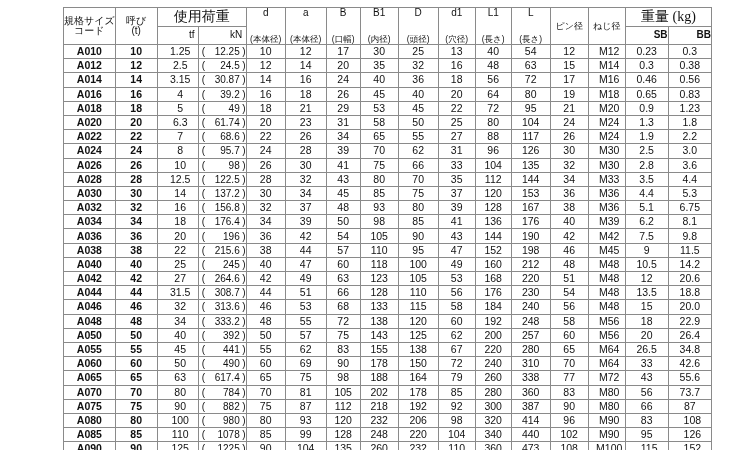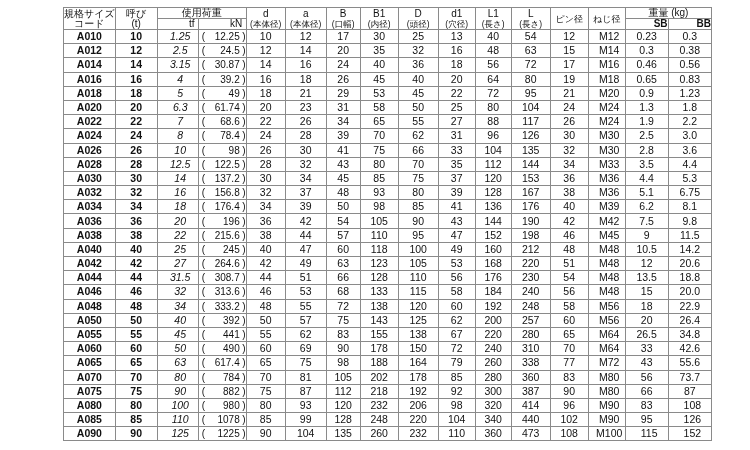--- a/index.html
+++ b/index.html
@@ -5,28 +5,28 @@
   html, body { margin: 0; padding: 0; background: #ffffff; }
   body { width: 750px; height: 450px; position: relative; overflow: hidden;
          font-family: "Liberation Sans", "DejaVu Sans", sans-serif; color: #111; }
   table.spec { position: absolute; left: 63px; top: 7px; border-collapse: collapse;
                border: 1.5px solid #333; table-layout: fixed; }
   table.spec th, table.spec td { border: 1px solid #8a8a8a; padding: 0; white-space: nowrap;
                overflow: hidden; }
   table.spec th { font-weight: normal; font-size: 9px; line-height: 10px; text-align: center;
                   vertical-align: middle; }
   table.spec th .main { font-size: 10px; display: block; line-height: 10px; }
-  table.spec th .sub { font-size: 8.5px; display: block; line-height: 10px; }
-  table.spec th.grp { height: 10px; font-size: 10px; }
+  table.spec th .sub { font-size: 8.5px; display: block; line-height: 10px; margin-top: 16px; }
+  table.spec th.grp { height: 10px; font-size: 14px; font-family: Liberation Serif, serif; }
   table.spec th.sm { height: 10px; font-size: 10px; padding-left: 28px; }
   table.spec th.bold { font-weight: bold; }
   table.spec tbody td { height: 13.2px; font-size: 10.5px; line-height: 13px; text-align: center; }
   td.code { font-weight: bold; }
   td.t { font-weight: bold; }
-  td.tf { text-align: right; padding-left: 5px !important; font-style: italic; }
+  td.tf { text-align: right; padding-left: 5px !important; }
   td.kn { text-align: left !important; padding-left: 3px !important; font-size: 10px !important; }
   td.kn .paren-l { display: inline-block; width: 8px; }
   td.kn .val { display: inline-block; width: 30px; text-align: right; }
   td.kn .paren-r { display: inline-block; width: 6px; text-align: right; }
   td.left { text-align: left; padding-left: 5px !important; margin-top: 48px; }
 </style>
 </head>
 <body>
 
 <table class="spec">
@@ -226,21 +226,21 @@
         <td>117</td>
         <td>26</td>
         <td class="left">M24</td>
         <td>1.9</td>
         <td>2.2</td>
       </tr>
       <tr>
         <td class="code">A024</td>
         <td class="t">24</td>
         <td class="tf">8</td>
-        <td class="kn"><span class="paren-l">(</span><span class="val">78.4</span><span class="paren-r">)</span></td>
+        <td class="kn"><span class="paren-l">(</span><span class="val">95.7</span><span class="paren-r">)</span></td>
         <td>24</td>
         <td>28</td>
         <td>39</td>
         <td>70</td>
         <td>62</td>
         <td>31</td>
         <td>96</td>
         <td>126</td>
         <td>30</td>
         <td class="left">M30</td>

